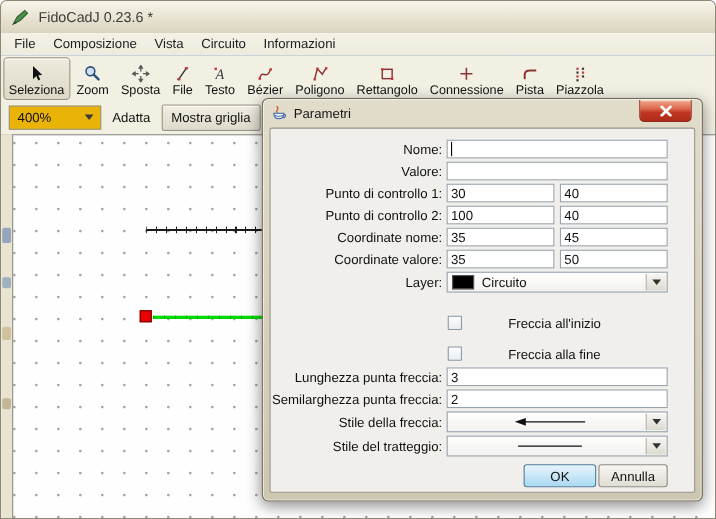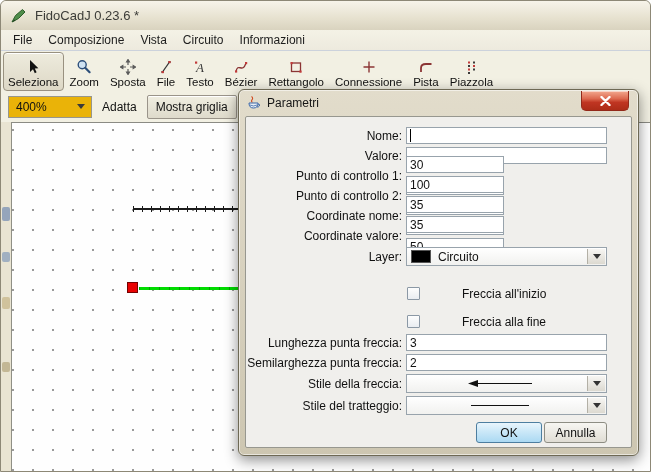--- a/index.html
+++ b/index.html
@@ -55,21 +55,21 @@
   .dlg-close{position:absolute;top:1px;right:9px;width:46px;height:19px;border:1px solid #93291a;border-top:none;
              border-radius:0 0 5px 5px;background:linear-gradient(#f3a98f,#dd6a50 40%,#c03522 60%,#ad2c18);
              display:flex;align-items:center;justify-content:center;box-shadow:inset 0 1px 0 rgba(255,255,255,.5);}
   .dlg-content{position:absolute;left:6px;right:6px;top:26px;bottom:7px;background:#f0efec;
                border:1px solid #97978f;border-radius:2px;padding-top:10px;box-sizing:border-box;overflow:hidden;}
   .frow{display:flex;align-items:center;height:17px;margin-bottom:3px;font-size:12px;color:#111;}
   .flabel{width:156px;text-align:right;padding-right:4px;flex:none;}
   .farea{flex:1;margin-right:24px;display:flex;position:relative;}
   .farea input{width:100%;height:17px;border:1px solid #98a3ac;box-sizing:border-box;font-size:12px;
                padding:0 3px;font-family:"Liberation Sans",sans-serif;background:#fff;color:#111;outline:none;}
-  .pair{gap:5px;flex-direction:column;}
+  .pair{gap:5px;}
   .pair input{width:calc(50% - 2.5px);}
   .caret{position:absolute;left:4px;top:2px;width:1px;height:13px;background:#000;}
   .combo{height:19px;border:1px solid #98a3ac;background:linear-gradient(#fff,#f1f1ef);flex:1;
          display:flex;align-items:center;position:relative;padding-left:4px;box-sizing:border-box;}
   .combo-arrow{position:absolute;right:1px;top:1px;bottom:1px;width:17px;border-left:1px solid #b3b0a6;
          background:linear-gradient(#f7f6f3,#dcd9d0);display:flex;align-items:center;justify-content:center;}
   .combo-arrow i{width:0;height:0;border-left:4px solid transparent;border-right:4px solid transparent;border-top:5px solid #333;}
   .swatch{width:18px;height:11px;background:#000;border:1px solid #555;margin-right:7px;flex:none;}
   .combo-label{font-size:12px;color:#111;}
   .combo-center{flex:1;display:flex;justify-content:center;padding-right:17px;}
@@ -165,20 +165,31 @@
             <path d="M3,12.5 C5,3 9.5,15 13,4" fill="none" stroke="#8b3434" stroke-width="1.3"></path>
             <rect x="2" y="11.4" width="2.2" height="2.2" fill="#c23a3a"></rect>
             <rect x="12" y="3" width="2.2" height="2.2" fill="#c23a3a"></rect>
           </svg>
       </span>
       <span>Bézier</span>
     </div>
     <div class="tool">
       <span class="ticon">
         <svg width="16" height="16" viewBox="0 0 16 16">
+            <path d="M3,13 L5.5,3.5 L10,8.5 L13.5,3" fill="none" stroke="#8b3434" stroke-width="1.3"></path>
+            <rect x="2" y="12" width="2.2" height="2.2" fill="#c23a3a"></rect>
+            <rect x="4.5" y="2.5" width="2.2" height="2.2" fill="#c23a3a"></rect>
+            <rect x="12.4" y="2" width="2.2" height="2.2" fill="#c23a3a"></rect>
+          </svg>
+      </span>
+      <span>Poligono</span>
+    </div>
+    <div class="tool">
+      <span class="ticon">
+        <svg width="16" height="16" viewBox="0 0 16 16">
             <rect x="3.5" y="4" width="9" height="8.5" fill="none" stroke="#8b3434" stroke-width="1.3"></rect>
             <rect x="2.5" y="3" width="2.2" height="2.2" fill="#c23a3a"></rect>
             <rect x="11.4" y="11.5" width="2.2" height="2.2" fill="#c23a3a"></rect>
           </svg>
       </span>
       <span>Rettangolo</span>
     </div>
     <div class="tool">
       <span class="ticon">
         <svg width="16" height="16" viewBox="0 0 16 16">

